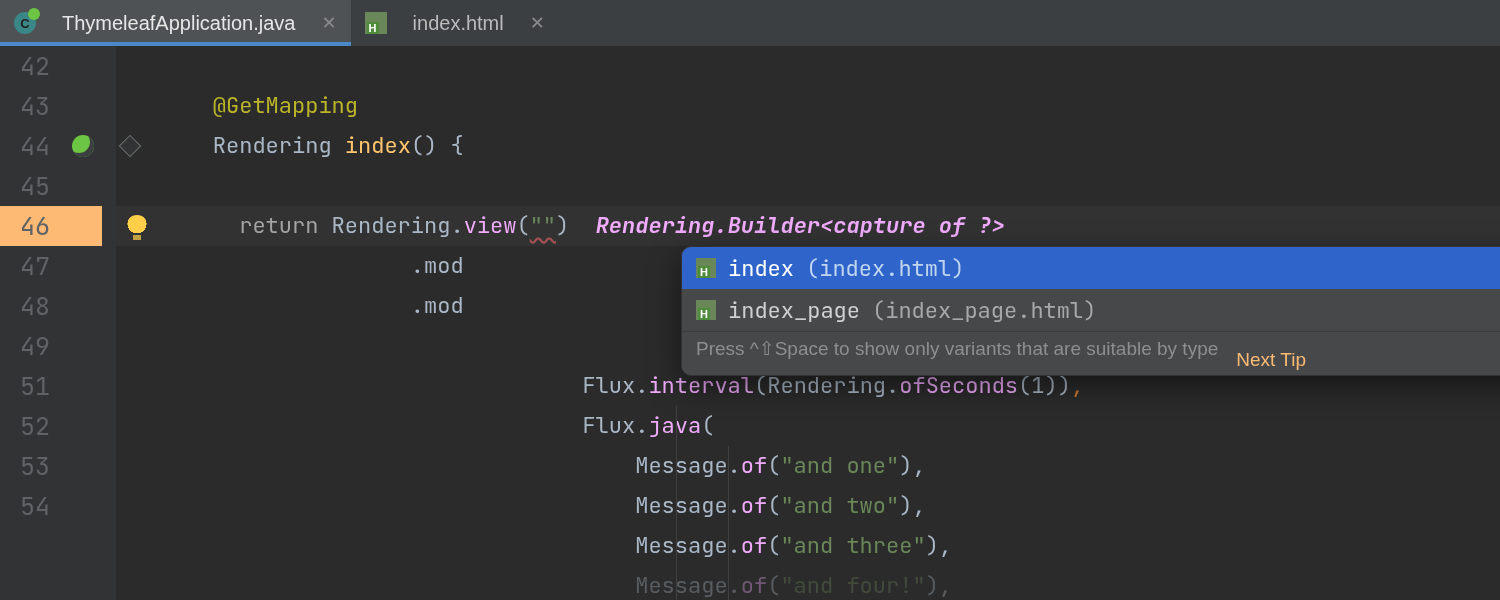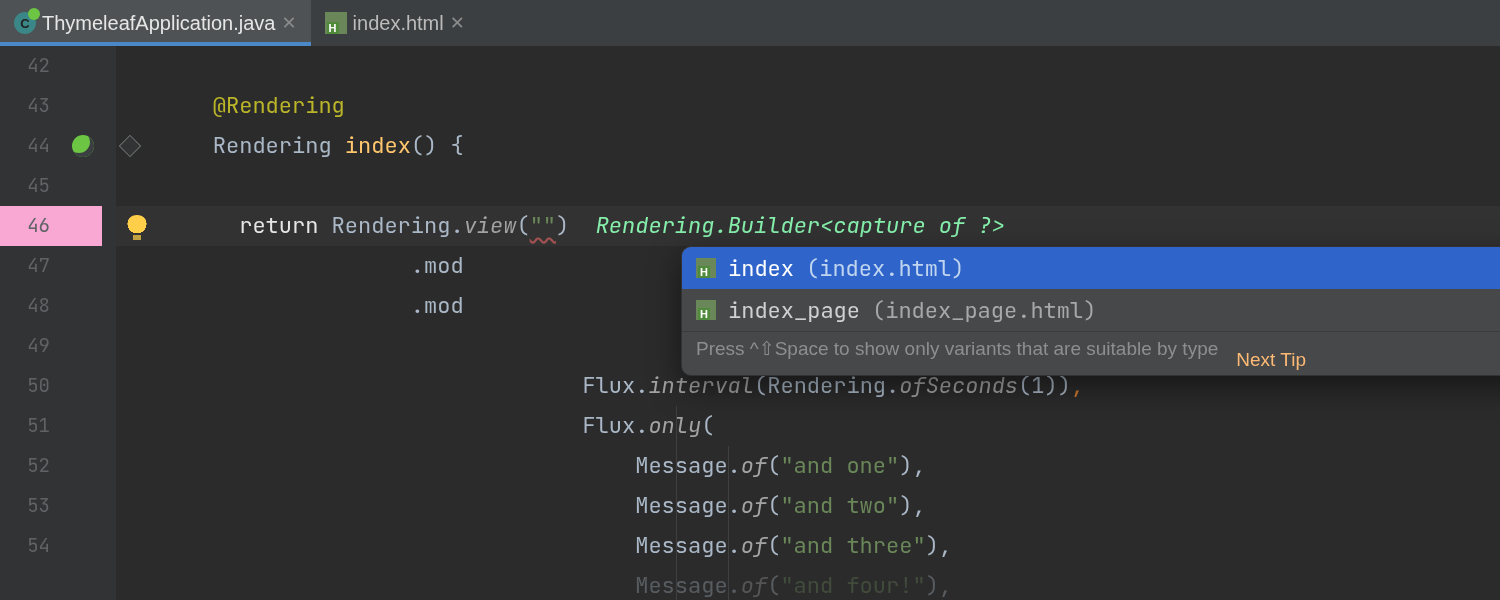--- a/index.html
+++ b/index.html
@@ -14,21 +14,21 @@
   .tabbar {
     display: flex;
     background: #3c3f41;
     height: 46px;
   }
   .tab {
     display: flex; align-items: center;
     padding: 0 14px;
     color: #bbbbbb;
     position: relative;
-    gap: 6px;
+    gap: 26px;
     font-family: -apple-system, "Segoe UI", sans-serif;
     font-size: 20px;
     cursor: pointer;
   }
   .tab.active {
     background: #4e5254;
     color: #e6e6e6;
   }
   .tab.active::after {
     content: "";
@@ -74,24 +74,24 @@
     color: #606366;
     text-align: right;
     padding-top: 0;
     user-select: none;
   }
   .gutter .ln {
     height: 40px;
     line-height: 40px;
     padding-right: 52px;
     position: relative;
-    font-size: 19px;
+    font-size: 25px;
   }
   .gutter .ln.current {
-    background: #f9a8d4;
+    background: #fdba74;
   }
   .gutter .mark {
     position: absolute;
     right: 8px; top: 50%; transform: translateY(-50%);
     width: 22px; height: 22px;
   }
   .gutter .spring-mark {
     border-radius: 50%;
     background: #6cc644;
     box-shadow: inset -4px -4px 0 #3c3f41;
@@ -131,29 +131,29 @@
   }
 
   
   .ig {
     position: absolute;
     top: 0; bottom: 0;
     border-left: 1px solid #404040;
   }
 
   
-  .kw   { color: #e5e5e5; }
+  .kw   { color: #a3a3a3; }
   .ann  { color: #bbb529; }
   .type { color: #a9b7c6; }
   .method { color: #ffc66d; }
-  .ital { font-style: italic; color: #a3a3a3; }
+  .ital { color: #f0abfc; }
   .str  { color: #6a8759; }
   .punct{ color: #cc7832; }
   .err  { text-decoration: underline wavy #a05050; text-underline-offset: 4px; }
-  .hint { color: #86efac; font-style: italic; }
+  .hint { color: #f0abfc; font-style: italic; font-weight: bold; }
 
   
   .popup {
     position: absolute;
     left: 565px; top: 200px;
     width: 858px;
     background: #46484a;
     border: 1px solid #323232;
     border-radius: 10px;
     box-shadow: 0 10px 30px rgba(0,0,0,0.5);
@@ -221,49 +221,48 @@
     <div class="ln">43</div>
     <div class="ln">
       <span>44</span>
       <span class="mark spring-mark"></span>
     </div>
     <div class="ln">45</div>
     <div class="ln current">46</div>
     <div class="ln">47</div>
     <div class="ln">48</div>
     <div class="ln">49</div>
-    <div class="ln">50</div>
     <div class="ln">51</div>
     <div class="ln">52</div>
     <div class="ln">53</div>
     <div class="ln">54</div>
   </div>
 
   <div class="code">
     <span class="fold-mark" style="top:92px"></span>
 
     <div class="line"></div>
 
-    <div class="line">    <span class="ann">@Rendering</span></div>
+    <div class="line">    <span class="ann">@GetMapping</span></div>
 
     <div class="line">    <span class="type">Rendering</span> <span class="method">index</span><span>() {</span></div>
 
     <div class="line"></div>
 
     <div class="line current"><span class="bulb"></span>      <span class="kw">return</span> <span class="type">Rendering</span>.<span class="ital">view</span><span>(</span><span class="str err">""</span><span>)</span>  <span class="hint">Rendering.Builder&lt;capture of ?&gt;</span></div>
 
     <div class="line">                   <span>.mod</span></div>
 
     <div class="line">                   <span>.mod</span></div>
 
     <div class="line"></div>
 
     <div class="line">                                <span>Flux.</span><span class="ital">interval</span><span>(Rendering.</span><span class="ital">ofSeconds</span><span>(1))</span><span class="punct">,</span></div>
 
-    <div class="line">                                <span>Flux.</span><span class="ital">only</span><span>(</span></div>
+    <div class="line">                                <span>Flux.</span><span class="ital">java</span><span>(</span></div>
 
     <div class="line">                                    <span>Message.</span><span class="ital">of</span><span>(</span><span class="str">"and one"</span><span>),</span></div>
 
     <div class="line">                                    <span>Message.</span><span class="ital">of</span><span>(</span><span class="str">"and two"</span><span>),</span></div>
 
     <div class="line">                                    <span>Message.</span><span class="ital">of</span><span>(</span><span class="str">"and three"</span><span>),</span></div>
 
     <div class="line" style="opacity:.35">                                    <span>Message.</span><span class="ital">of</span><span>(</span><span class="str">"and four!"</span><span>),</span></div>
 
     <span class="ig" style="left:560px; top:360px; height:198px"></span>

